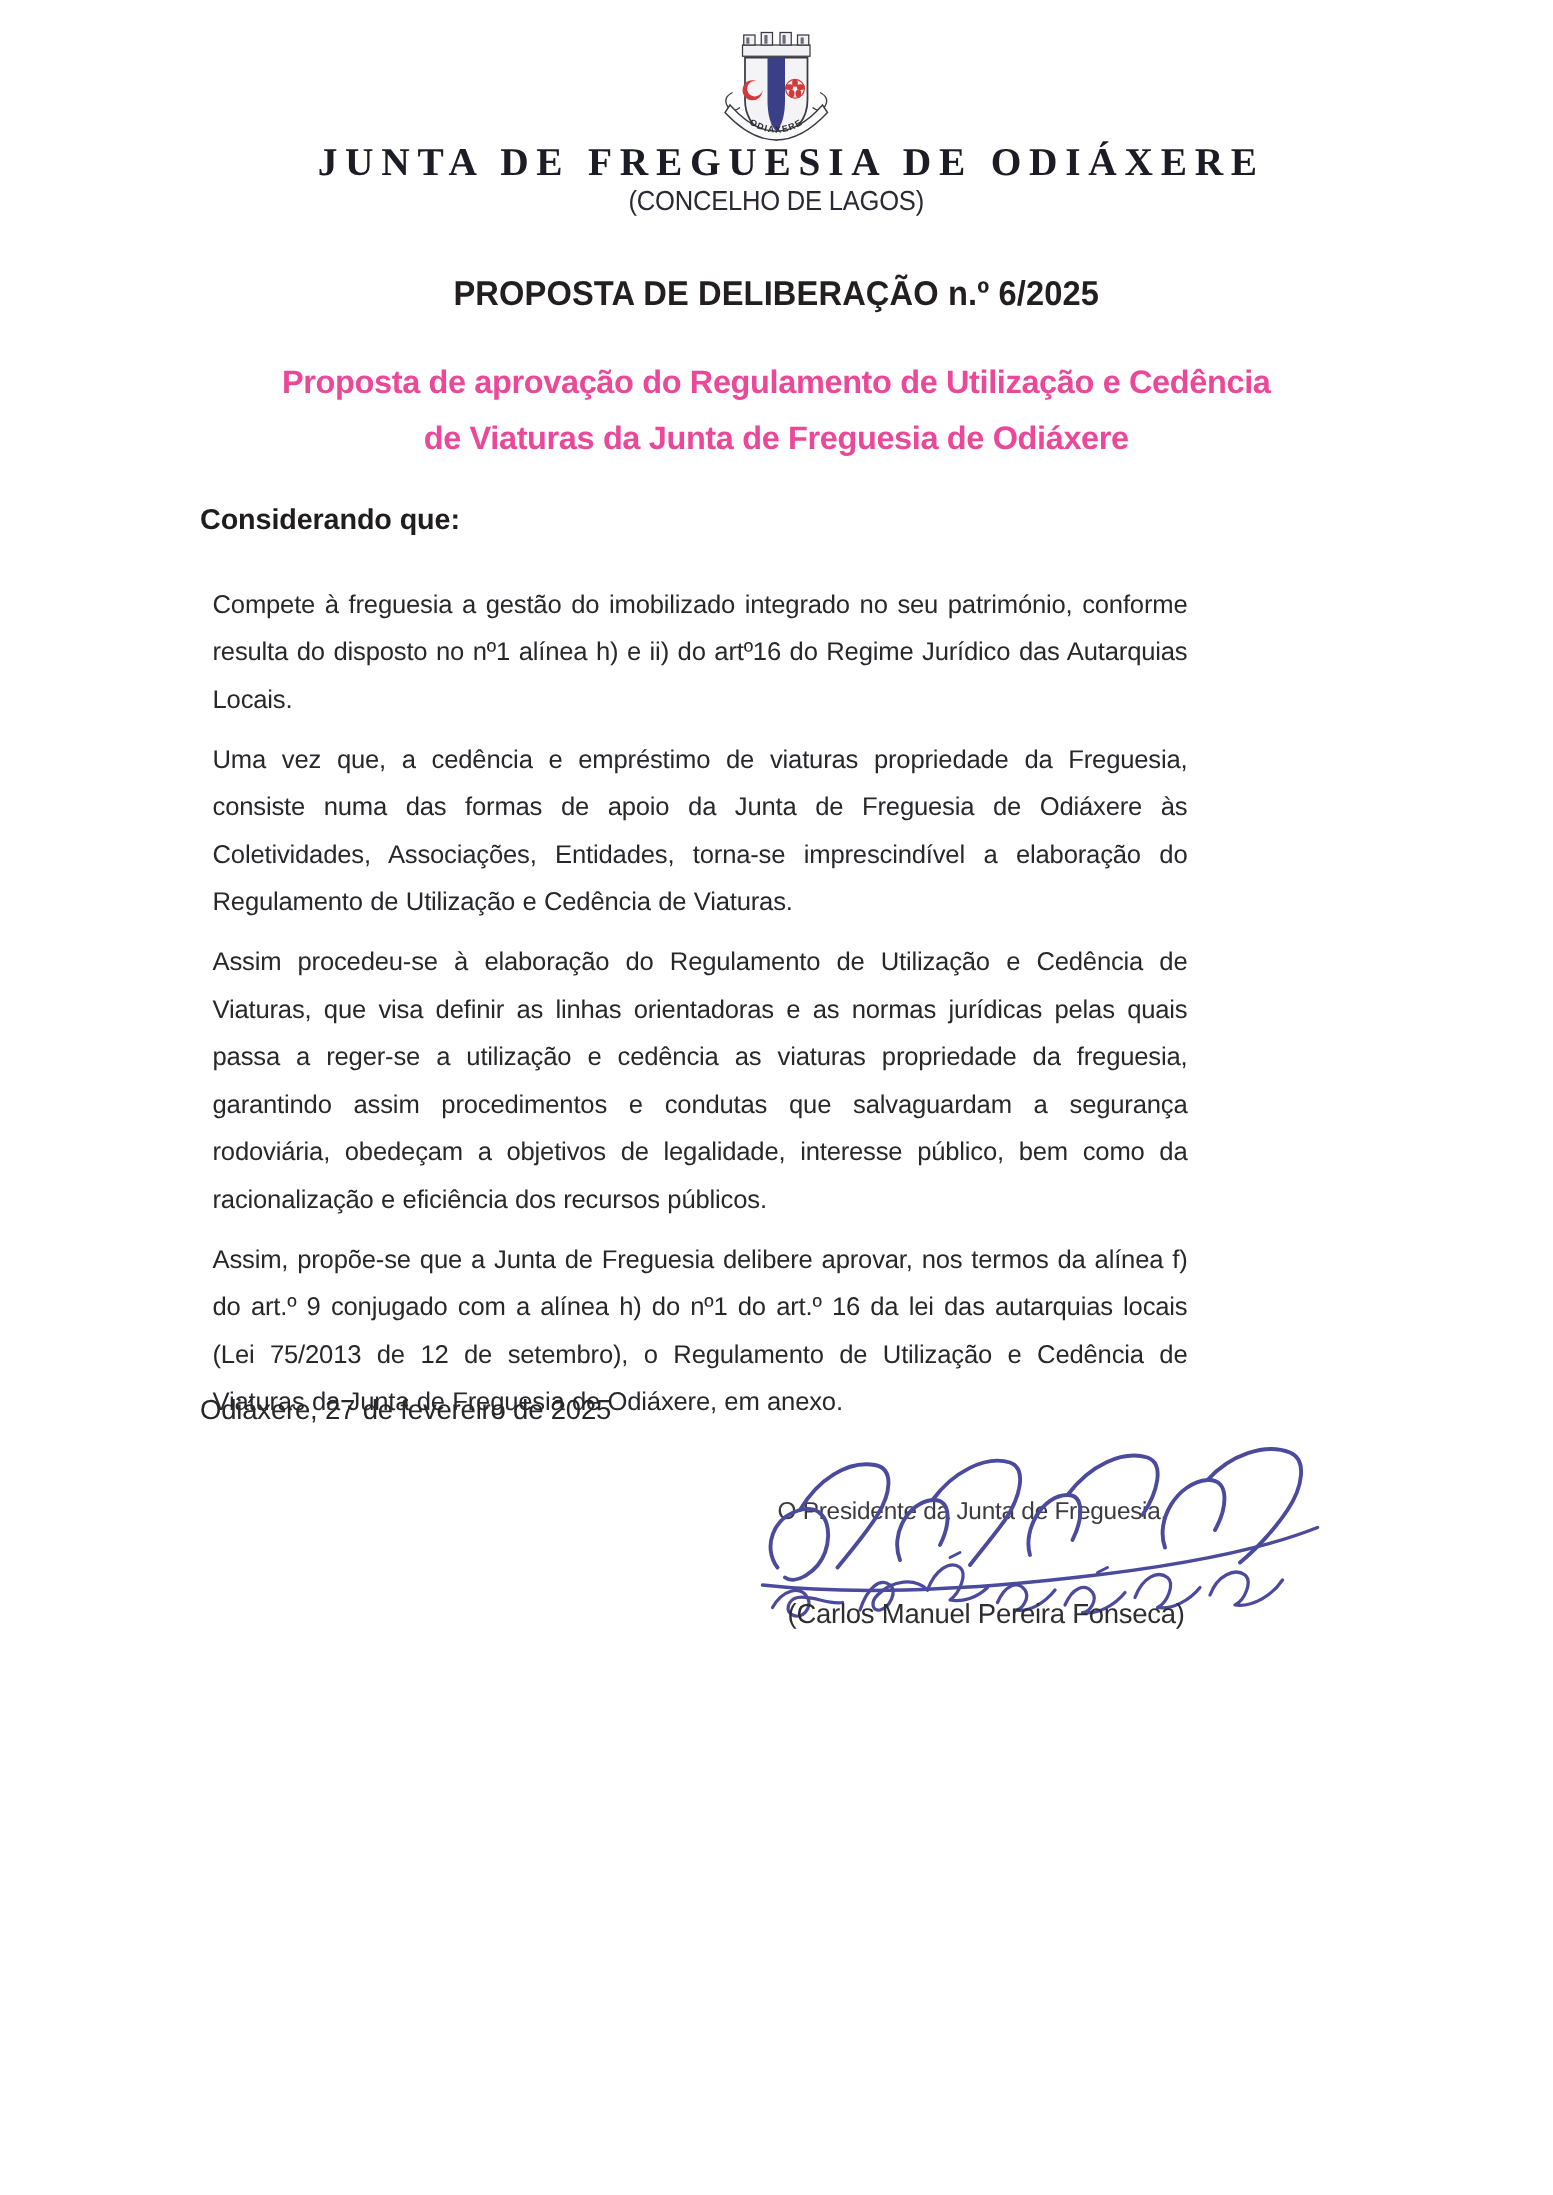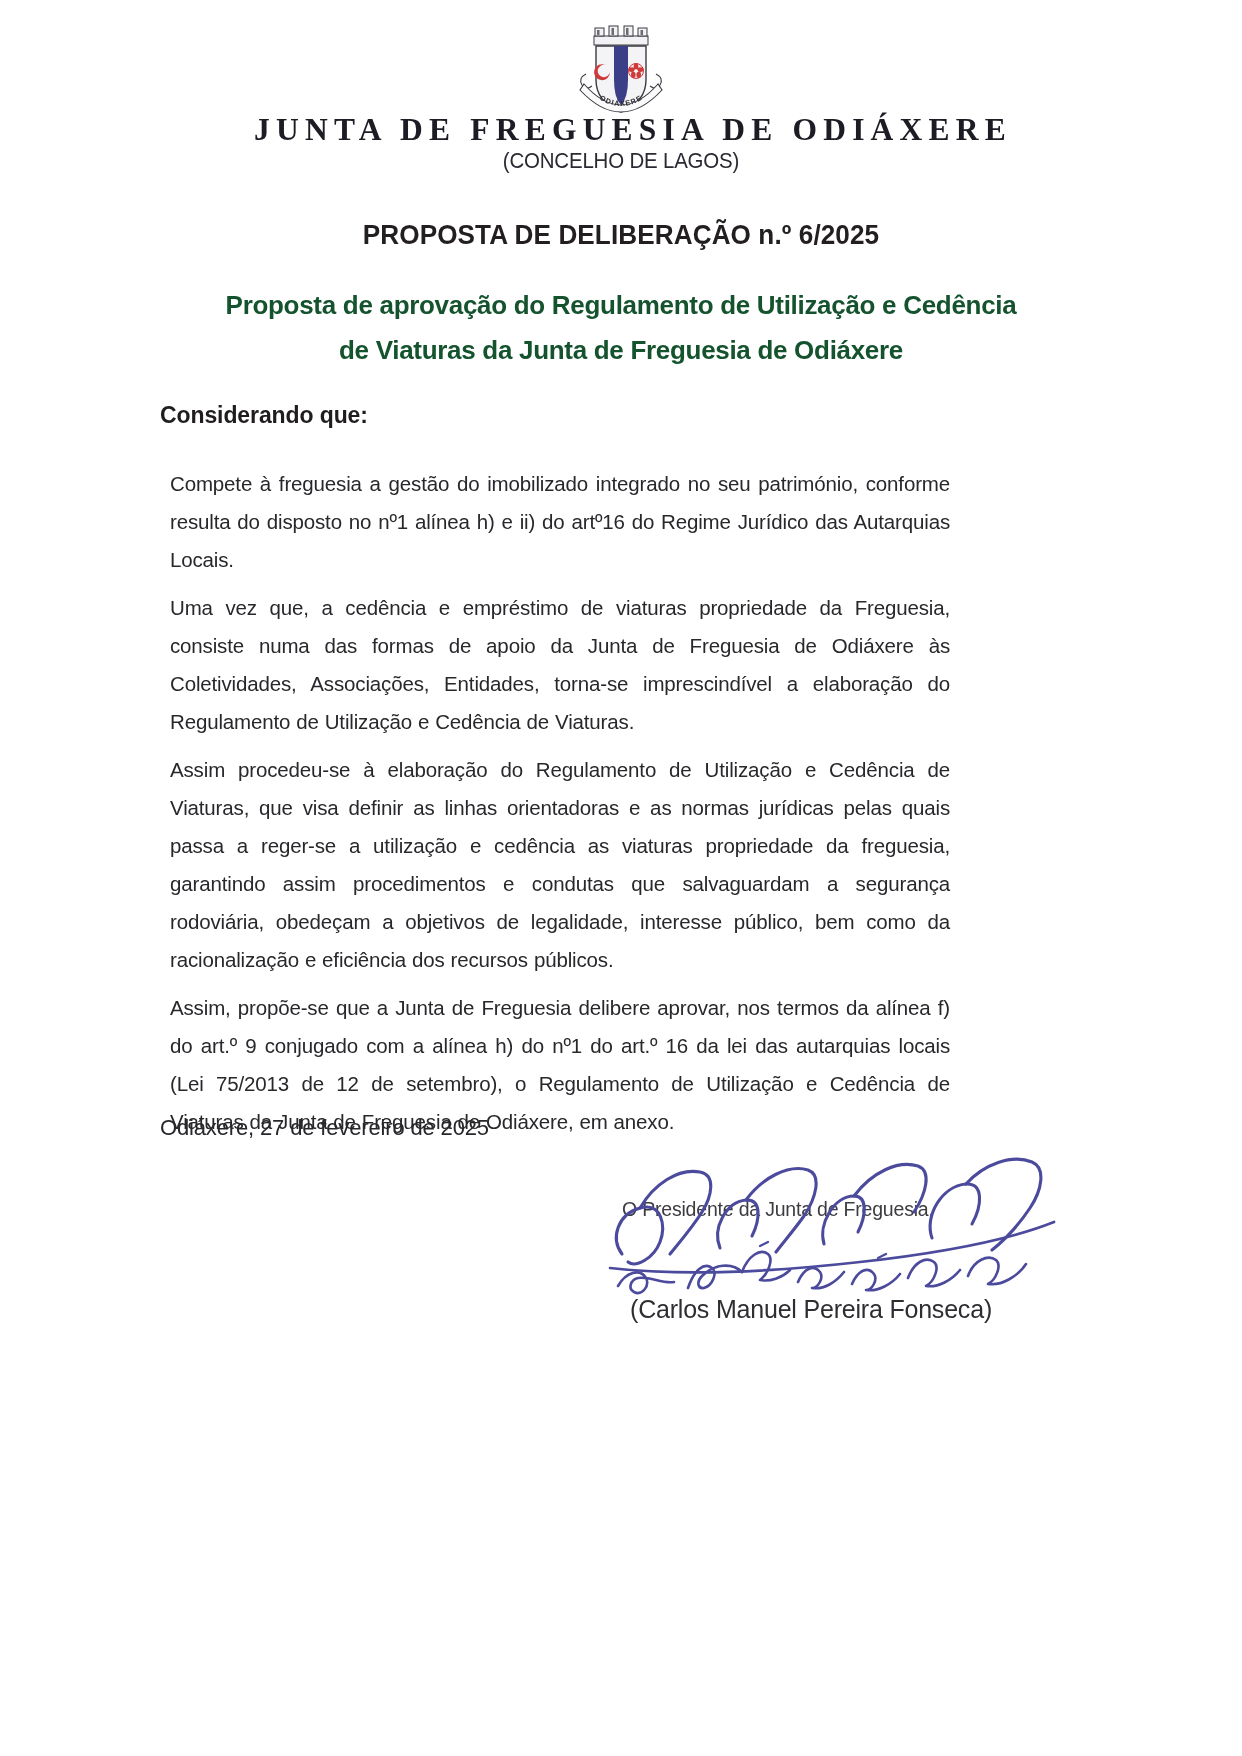--- a/index.html
+++ b/index.html
@@ -81,21 +81,21 @@
 
   .doc-title {
     position: absolute;
     top: 283px;
     left: 0;
     width: 100%;
     text-align: center;
     font-weight: 700;
     font-size: 26px;
     line-height: 45px;
-    color: #14532d;
+    color: #ec4899;
     letter-spacing: -0.3px;
   }
   .doc-title .t-line { display: block; }
 
   
   .body-block {
     position: absolute;
     top: 402px;
     left: 160px;
     width: 800px;
@@ -153,24 +153,24 @@
     position: absolute;
     top: -40px;
     left: -8px;
     width: 480px;
     height: 150px;
     pointer-events: none;
   }
 
   .sig-name {
     position: absolute;
-    top: 105px;
+    top: 88px;
     left: 30px;
     width: 100%;
-    font-size: 25px;
+    font-size: 22px;
     color: #2e2d31;
     letter-spacing: -0.2px;
     white-space: nowrap;
   }
 </style>
 </head>
 <body>
 
 <div class="page">
 

